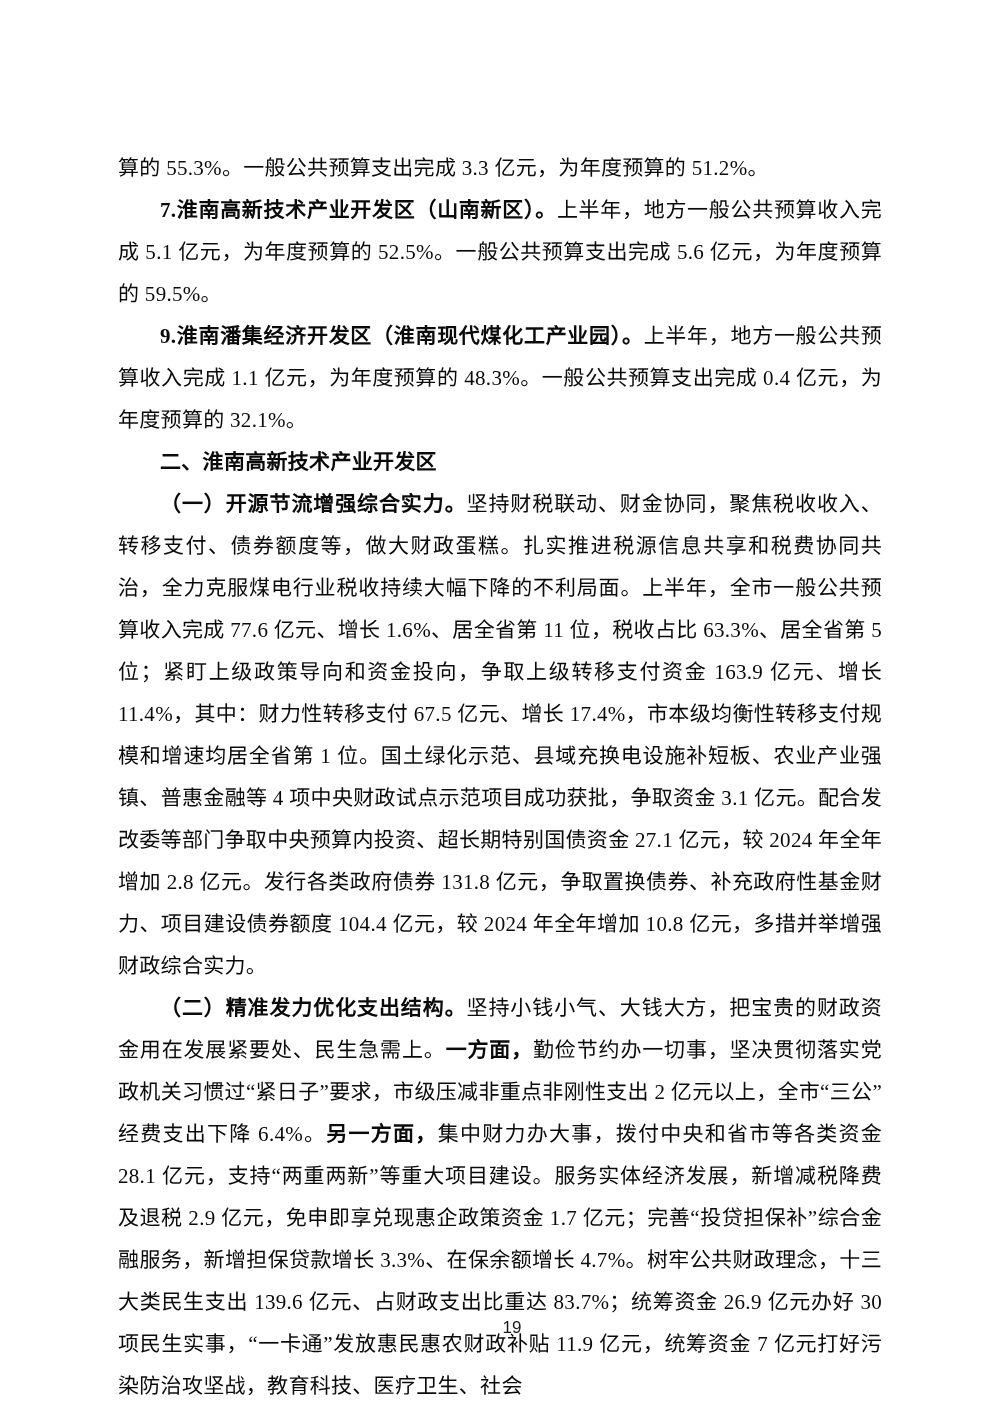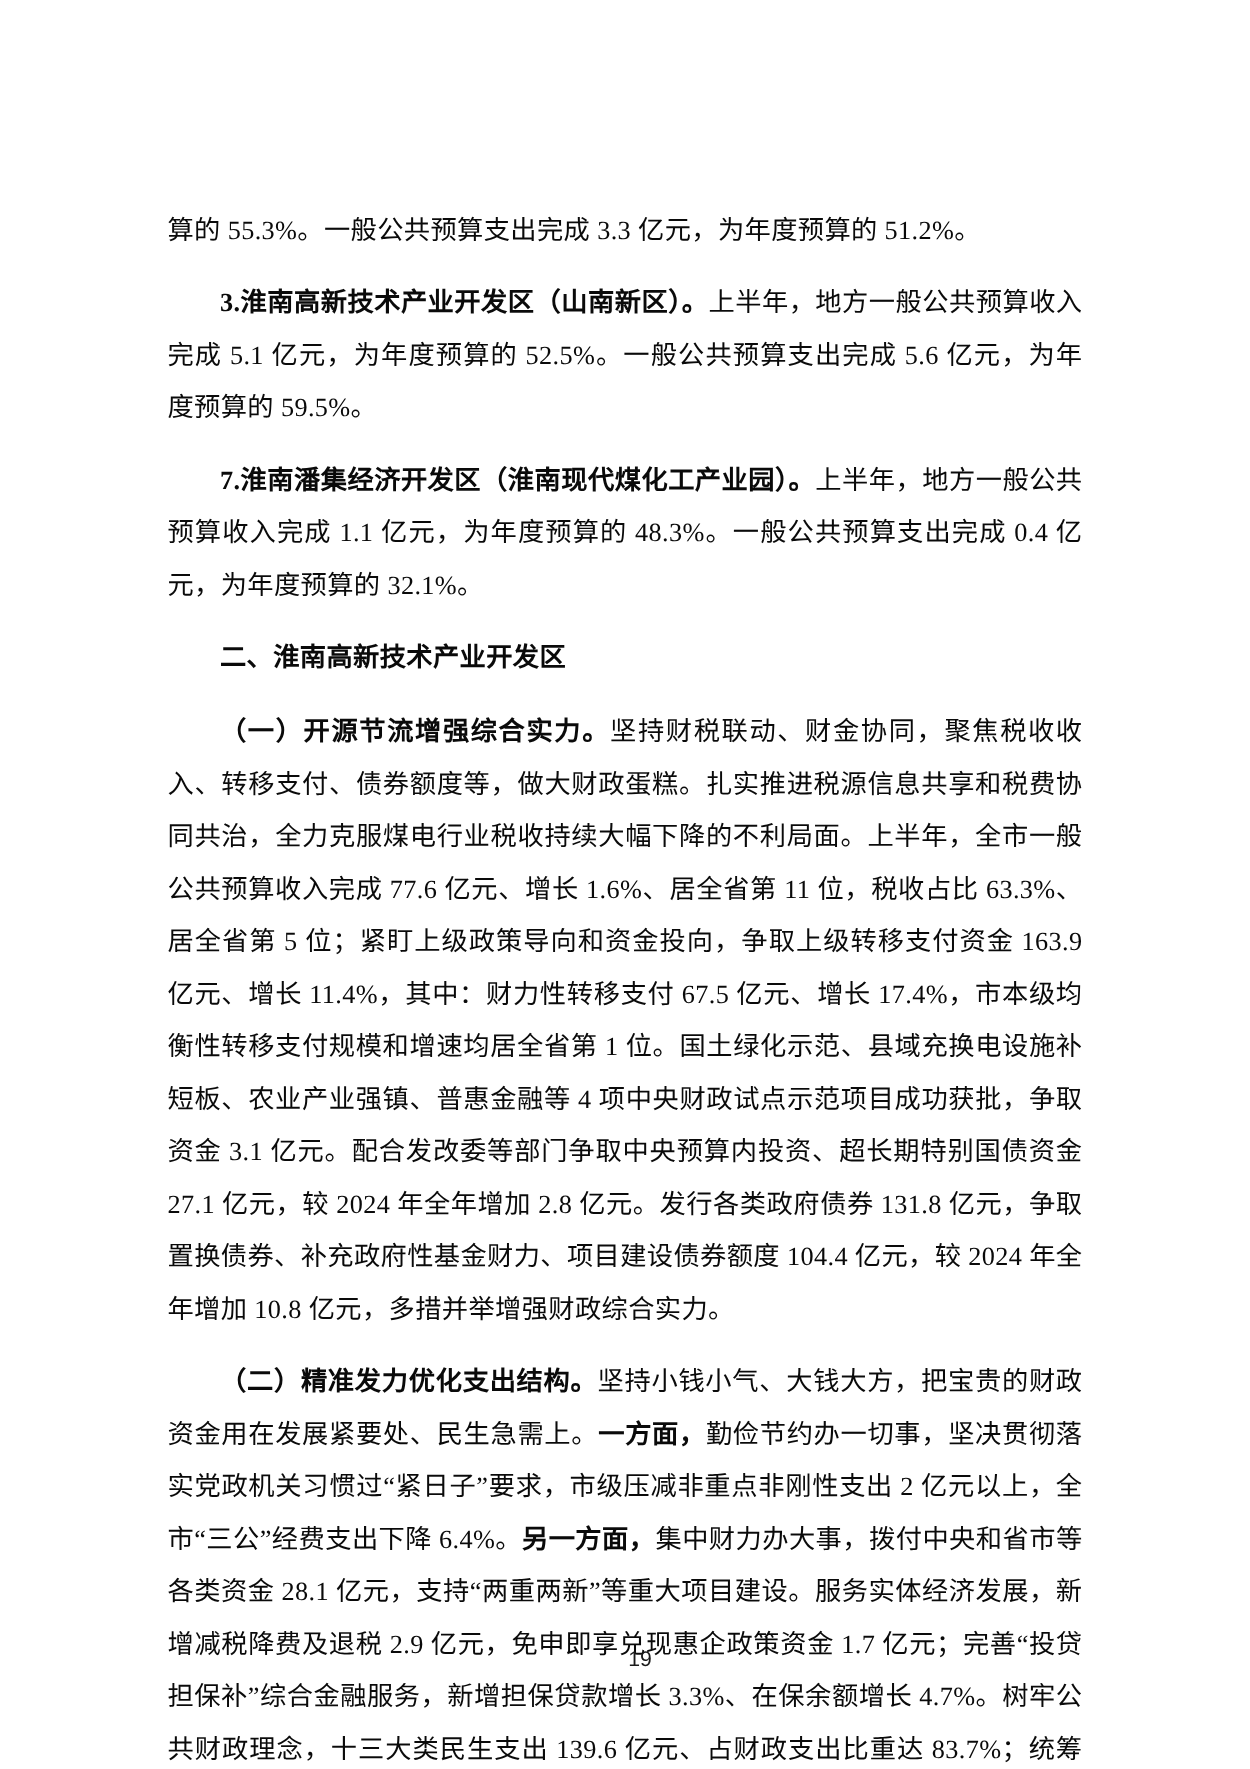--- a/index.html
+++ b/index.html
@@ -21,21 +21,21 @@
     top: 147px;
     left: 118px;
     width: 764px;
     font-size: 21px;
     line-height: 42px;
     text-align: justify;
     text-justify: inter-ideograph;
     letter-spacing: 0.3px;
   }
   .doc-body p {
-    margin: 16px;
+    margin: 0;
     padding: 0;
   }
   .para.indent {
     text-indent: 2em;
   }
   .seg-normal {
     font-weight: normal;
     font-style: normal;
   }
   .seg-bold {
@@ -61,22 +61,22 @@
     font-size: 17px;
     color: #1a1a1a;
   }
 </style>
 </head>
 <body>
 
 <div class="page">
   <div class="doc-body">
       <p class="para"><span class="seg-normal">算的 55.3%。一般公共预算支出完成 3.3 亿元，为年度预算的 51.2%。</span></p>
-      <p class="para indent"><span class="seg-bold">3.淮南高新技术产业开发区（山南新区）。</span><span class="seg-normal">上半年，地方一般公共预算收入完成 5.1 亿元，为年度预算的 52.5%。一般公共预算支出完成 5.6 亿元，为年度预算的 59.5%。</span></p>
-      <p class="para indent"><span class="seg-bold">7.淮南潘集经济开发区（淮南现代煤化工产业园）。</span><span class="seg-normal">上半年，地方一般公共预算收入完成 1.1 亿元，为年度预算的 48.3%。一般公共预算支出完成 0.4 亿元，为年度预算的 32.1%。</span></p>
+      <p class="para indent"><span class="seg-bold">7.淮南高新技术产业开发区（山南新区）。</span><span class="seg-normal">上半年，地方一般公共预算收入完成 5.1 亿元，为年度预算的 52.5%。一般公共预算支出完成 5.6 亿元，为年度预算的 59.5%。</span></p>
+      <p class="para indent"><span class="seg-bold">9.淮南潘集经济开发区（淮南现代煤化工产业园）。</span><span class="seg-normal">上半年，地方一般公共预算收入完成 1.1 亿元，为年度预算的 48.3%。一般公共预算支出完成 0.4 亿元，为年度预算的 32.1%。</span></p>
       <p class="para indent"><span class="seg-heading">二、淮南高新技术产业开发区</span></p>
       <p class="para indent"><span class="seg-bold-italic">（一）开源节流增强综合实力。</span><span class="seg-normal">坚持财税联动、财金协同，聚焦税收收入、转移支付、债券额度等，做大财政蛋糕。扎实推进税源信息共享和税费协同共治，全力克服煤电行业税收持续大幅下降的不利局面。上半年，全市一般公共预算收入完成 77.6 亿元、增长 1.6%、居全省第 11 位，税收占比 63.3%、居全省第 5 位；紧盯上级政策导向和资金投向，争取上级转移支付资金 163.9 亿元、增长 11.4%，其中：财力性转移支付 67.5 亿元、增长 17.4%，市本级均衡性转移支付规模和增速均居全省第 1 位。国土绿化示范、县域充换电设施补短板、农业产业强镇、普惠金融等 4 项中央财政试点示范项目成功获批，争取资金 3.1 亿元。配合发改委等部门争取中央预算内投资、超长期特别国债资金 27.1 亿元，较 2024 年全年增加 2.8 亿元。发行各类政府债券 131.8 亿元，争取置换债券、补充政府性基金财力、项目建设债券额度 104.4 亿元，较 2024 年全年增加 10.8 亿元，多措并举增强财政综合实力。</span></p>
       <p class="para indent"><span class="seg-bold-italic">（二）精准发力优化支出结构。</span><span class="seg-normal">坚持小钱小气、大钱大方，把宝贵的财政资金用在发展紧要处、民生急需上。</span><span class="seg-bold">一方面，</span><span class="seg-normal">勤俭节约办一切事，坚决贯彻落实党政机关习惯过“紧日子”要求，市级压减非重点非刚性支出 2 亿元以上，全市“三公”经费支出下降 6.4%。</span><span class="seg-bold">另一方面，</span><span class="seg-normal">集中财力办大事，拨付中央和省市等各类资金 28.1 亿元，支持“两重两新”等重大项目建设。服务实体经济发展，新增减税降费及退税 2.9 亿元，免申即享兑现惠企政策资金 1.7 亿元；完善“投贷担保补”综合金融服务，新增担保贷款增长 3.3%、在保余额增长 4.7%。树牢公共财政理念，十三大类民生支出 139.6 亿元、占财政支出比重达 83.7%；统筹资金 26.9 亿元办好 30 项民生实事，“一卡通”发放惠民惠农财政补贴 11.9 亿元，统筹资金 7 亿元打好污染防治攻坚战，教育科技、医疗卫生、社会</span></p>
     </div>
   <div class="page-footer">
     <span>19</span>
   </div>
 </div>
 
 </body></html>

